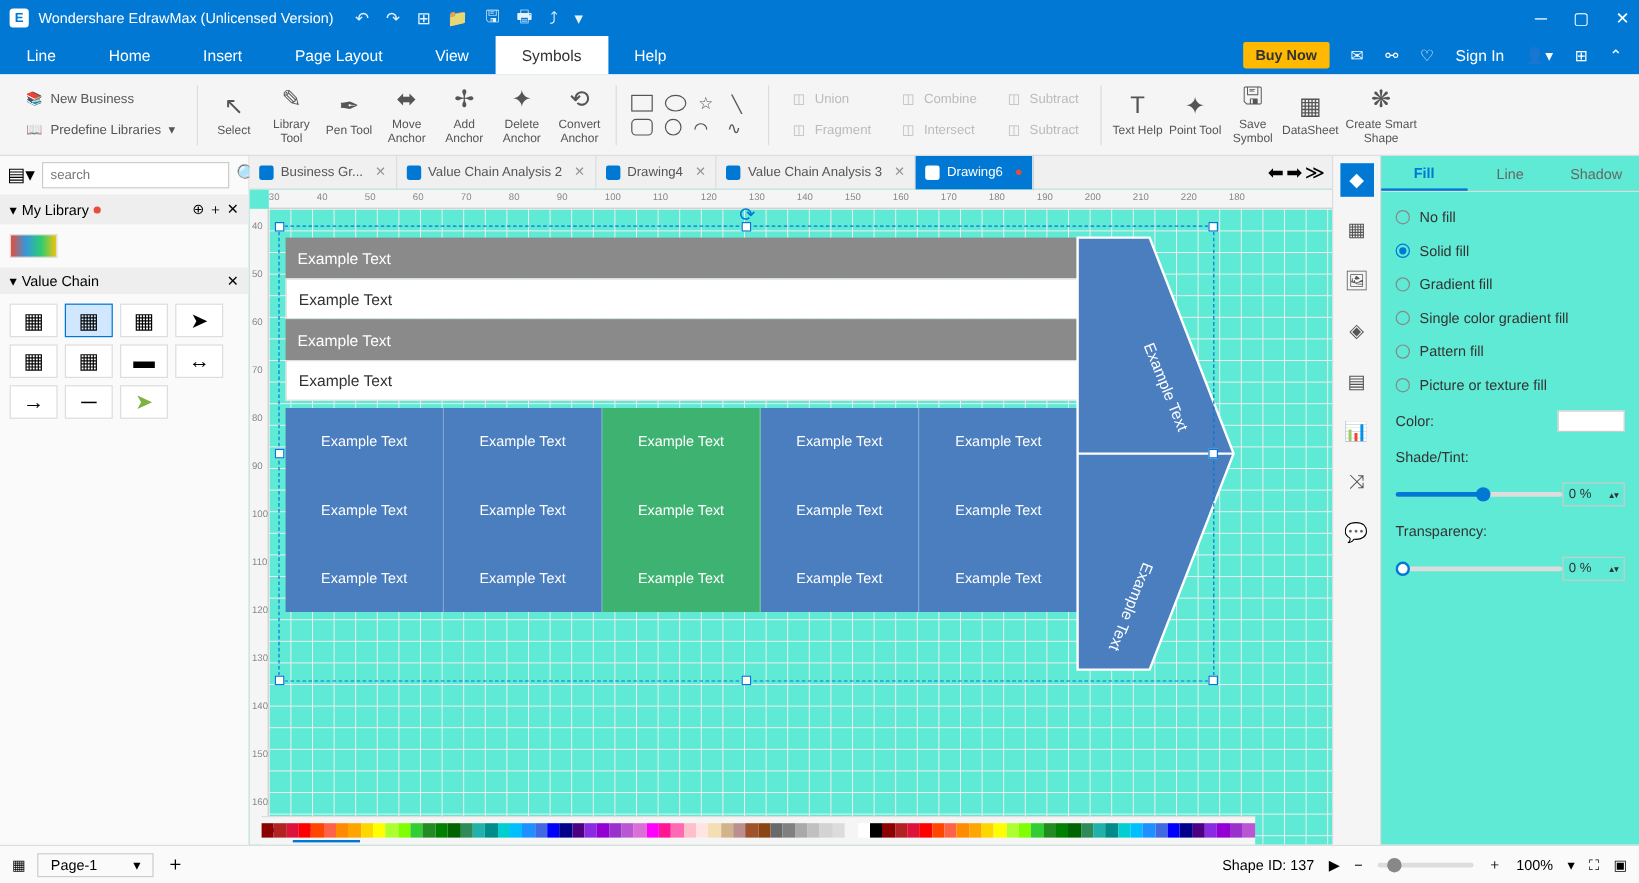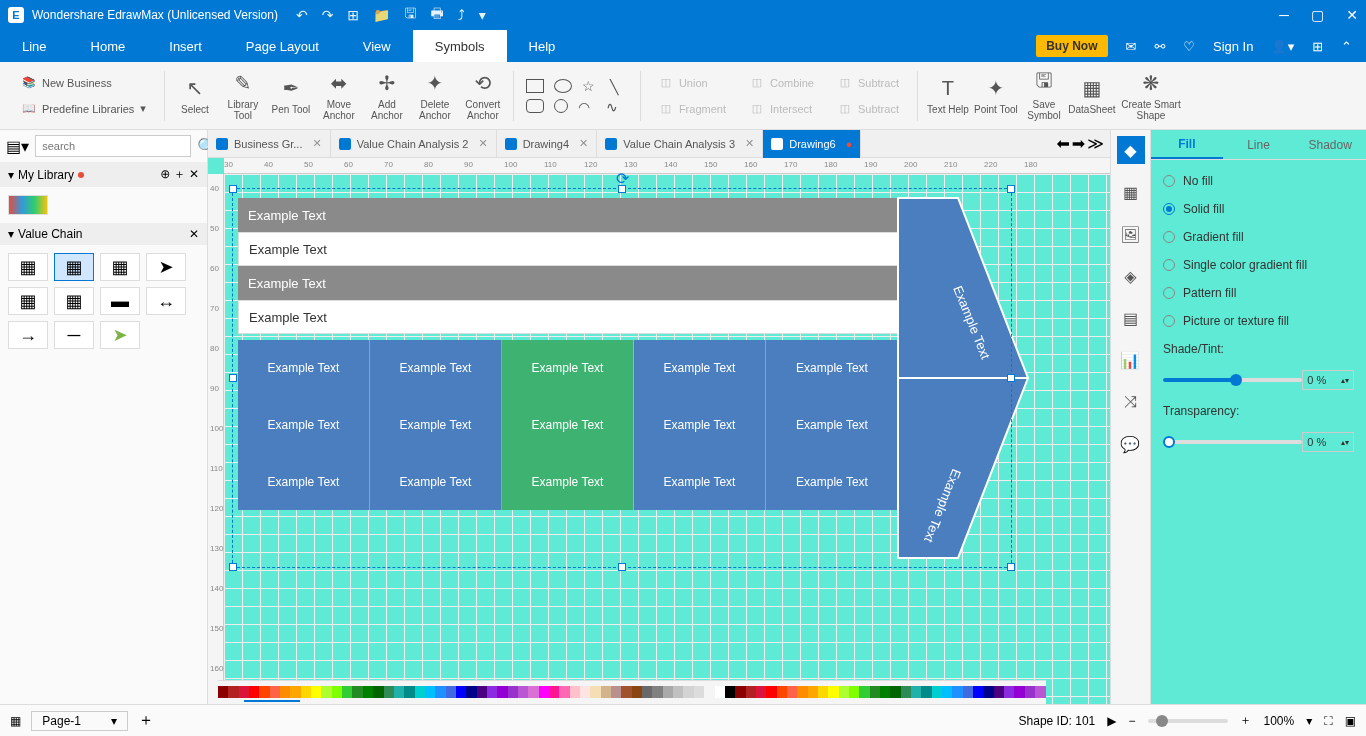--- a/index.html
+++ b/index.html
@@ -441,20 +441,24 @@
           <span>Single color gradient fill</span>
         </div>
       <div class="radio">
           <span class="r"></span>
           <span>Pattern fill</span>
         </div>
       <div class="radio">
           <span class="r"></span>
           <span>Picture or texture fill</span>
         </div>
+      <div class="proprow">
+          <span>Color:</span>
+          <div class="swatch"></div>
+        </div>
       <div><span>Shade/Tint:</span></div>
       <div class="proprow">
         <div class="slider">
             <div class="fill" style="width:50%"></div>
             <div class="thumb" style="left:48%"></div>
           </div>
         <div class="spinbox">
             <span>0 %</span>
             <span style="font-size:8px">▴▾</span>
           </div>
@@ -562,21 +566,21 @@
   </div>
 
 <div class="statusbar">
   <span>▦</span>
   <div class="pgsel">
       <span>Page-1</span>
       <span>▾</span>
     </div>
   <span style="font-size:16px">＋</span>
   <div class="right">
-    <span>Shape ID: 101</span>
+    <span>Shape ID: 137</span>
     <span>▶</span>
     <span>−</span>
     <div class="slider" style="width:80px">
         <div class="thumb" style="left:10%;background:#888"></div>
       </div>
     <span>＋</span>
     <span>100%</span>
       <span>▾</span>
     <span>⛶</span>
     <span>▣</span>

